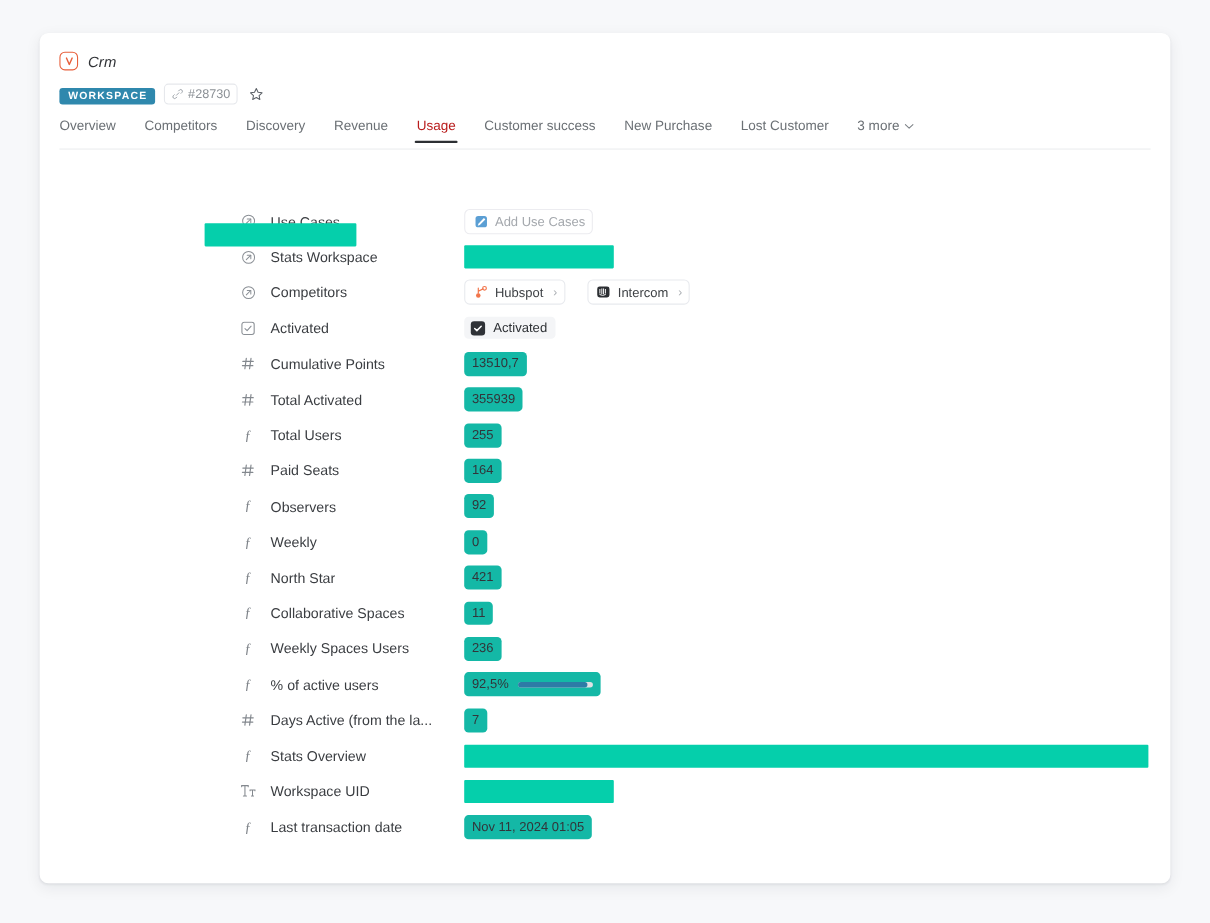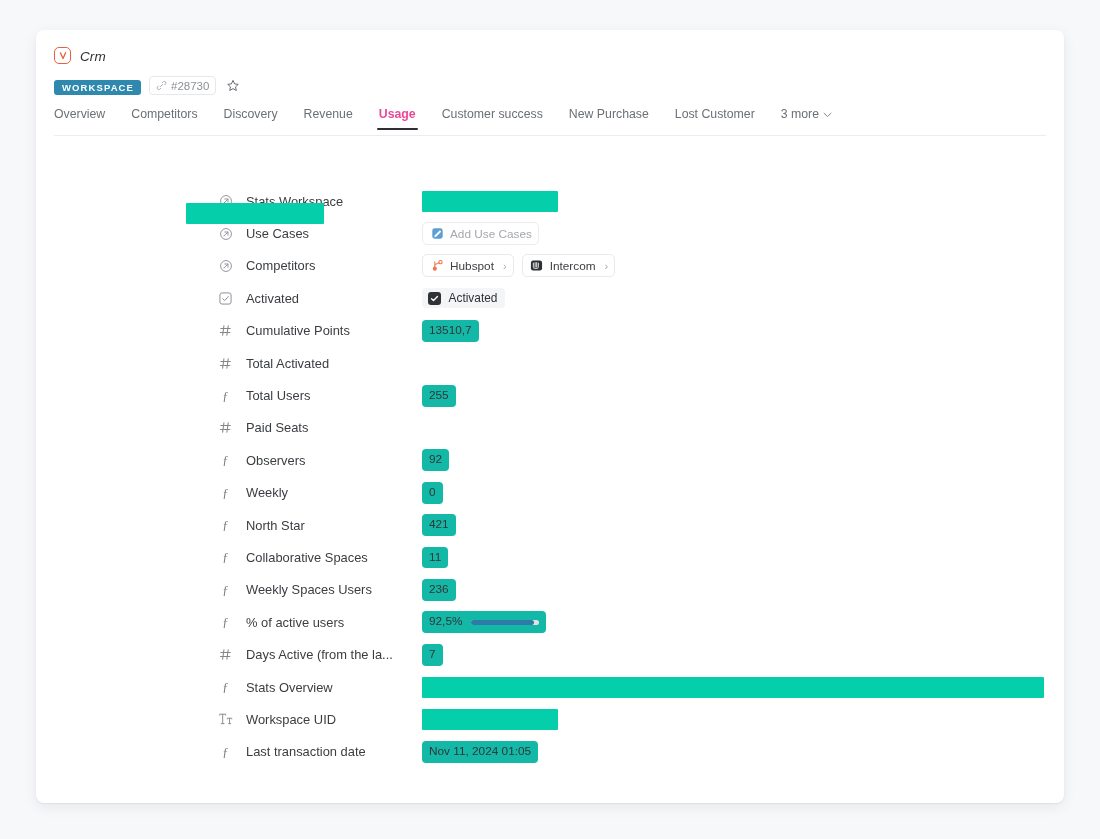--- a/index.html
+++ b/index.html
@@ -59,21 +59,21 @@
     padding: 0 0 0 0;
     height: 28px;
   }
   .tab {
     font-size: 12.3px; color: #6b7075;
     padding: 0 13px 9px 13px;
     position: relative; cursor: pointer; white-space: nowrap;
     line-height: 1;
   }
   .tab:first-child { padding-left: 0; margin-left: 0; }
-  .tab.active { color: #ec4899; font-weight: bold; }
+  .tab.active { color: #b91c1c; font-weight: normal; }
   .tab.active::after {
     content: ""; position: absolute;
     left: 11px; right: 11px; bottom: -1px; height: 2px;
     background: #2c2f33; border-radius: 1px;
   }
   .tab.more { display: flex; align-items: center; gap: 4px; }
 
   
   .body { position: relative; padding: 0 0 0 0; }
 
@@ -102,21 +102,21 @@
     display: inline-flex; align-items: center; gap: 6px;
     border: 1px solid #e8eaee; border-radius: 5px;
     background: #fff;
     padding: 3px 6px 3px 7px; height: 23px;
     font-size: 11.8px; color: #3d4044; cursor: pointer;
   }
   .chip.ghost { border-color: #ececf0; color: #a4a8ad; background:#fff; }
   .chip .caret { color: #a9adb2; font-size: 11px; margin-left: 3px; }
   .chip-icon { width: 14px; height: 14px; display:flex; align-items:center; justify-content:center; flex:none; }
   .chip-icon svg { display:block; }
-  .chips { display: flex; gap: 8px; align-items: flex-end; }
+  .chips { display: flex; gap: 20px; align-items: flex-end; }
 
   .cb-pill {
     display:inline-flex; align-items:center; gap:8px;
     background:#f4f5f7; border-radius:4px; padding:3px 8px 3px 6px;
     font-size:11.9px; color:#2e3135; cursor:pointer;
   }
   .cb-box {
     width:12.5px; height:12.5px; border-radius:3px; background:#2f3237;
     display:flex; align-items:center; justify-content:center; flex:none;
   }
@@ -189,47 +189,47 @@
       <div class="rows" id="rows">
           <div class="row">
             <div class="row-label">
               <span class="row-icon">
                 <svg width="14" height="14" viewBox="0 0 16 16">
                   <circle cx="8" cy="8" r="6.2" fill="none" stroke="#8a8f95" stroke-width="1.05"></circle>
                   <path d="M5.6 10.4 L10.2 5.8" stroke="#8a8f95" stroke-width="1.05" stroke-linecap="round"></path>
                   <path d="M6.6 5.7 L10.3 5.7 L10.3 9.4" fill="none" stroke="#8a8f95" stroke-width="1.05" stroke-linecap="round" stroke-linejoin="round"></path>
                 </svg>
               </span>
-              <span class="row-name">Stats Workspace</span>
-            </div>
-            <div class="row-value">
-              <span class="redact" style="width: 136px; background: rgb(5, 207, 171);"></span>
-            </div>
-          </div>
-          <div class="row">
-            <div class="row-label">
-              <span class="row-icon">
-                <svg width="14" height="14" viewBox="0 0 16 16">
-                  <circle cx="8" cy="8" r="6.2" fill="none" stroke="#8a8f95" stroke-width="1.05"></circle>
-                  <path d="M5.6 10.4 L10.2 5.8" stroke="#8a8f95" stroke-width="1.05" stroke-linecap="round"></path>
-                  <path d="M6.6 5.7 L10.3 5.7 L10.3 9.4" fill="none" stroke="#8a8f95" stroke-width="1.05" stroke-linecap="round" stroke-linejoin="round"></path>
-                </svg>
-              </span>
               <span class="row-name">Use Cases</span>
             </div>
             <div class="row-value">
               <span class="chip ghost">
                 <span class="chip-icon">
                   <svg width="13" height="13" viewBox="0 0 14 14">
                     <rect x="1.4" y="1.4" width="11.2" height="11.2" rx="2.6" fill="#5b9fd4"></rect>
                     <path d="M9.6 3.5 L4.2 9 L3.6 11 L5.6 10.4 L11 5 Z" fill="#ffffff"></path>
                   </svg>
                 </span>
                 <span>Add Use Cases</span>
               </span>
+            </div>
+          </div>
+          <div class="row">
+            <div class="row-label">
+              <span class="row-icon">
+                <svg width="14" height="14" viewBox="0 0 16 16">
+                  <circle cx="8" cy="8" r="6.2" fill="none" stroke="#8a8f95" stroke-width="1.05"></circle>
+                  <path d="M5.6 10.4 L10.2 5.8" stroke="#8a8f95" stroke-width="1.05" stroke-linecap="round"></path>
+                  <path d="M6.6 5.7 L10.3 5.7 L10.3 9.4" fill="none" stroke="#8a8f95" stroke-width="1.05" stroke-linecap="round" stroke-linejoin="round"></path>
+                </svg>
+              </span>
+              <span class="row-name">Stats Workspace</span>
+            </div>
+            <div class="row-value">
+              <span class="redact" style="width: 136px; background: rgb(5, 207, 171);"></span>
             </div>
           </div>
           <div class="row">
             <div class="row-label">
               <span class="row-icon">
                 <svg width="14" height="14" viewBox="0 0 16 16">
                   <circle cx="8" cy="8" r="6.2" fill="none" stroke="#8a8f95" stroke-width="1.05"></circle>
                   <path d="M5.6 10.4 L10.2 5.8" stroke="#8a8f95" stroke-width="1.05" stroke-linecap="round"></path>
                   <path d="M6.6 5.7 L10.3 5.7 L10.3 9.4" fill="none" stroke="#8a8f95" stroke-width="1.05" stroke-linecap="round" stroke-linejoin="round"></path>
                 </svg>
@@ -299,38 +299,44 @@
           </div>
           <div class="row">
             <div class="row-label">
               <span class="row-icon">
                 <svg width="13" height="13" viewBox="0 0 14 14">
                   <path d="M5.3 1.9 L3.9 12.1 M9.9 1.9 L8.5 12.1 M1.9 4.9 L12.1 4.9 M1.5 9.1 L11.7 9.1" stroke="#83888e" stroke-width="1.15" stroke-linecap="round"></path>
                 </svg>
               </span>
               <span class="row-name">Total Activated</span>
             </div>
+            <div class="row-value">
+              <span class="val-pill">355939</span>
+            </div>
           </div>
           <div class="row">
             <div class="row-label">
               <span class="row-icon glyph">ƒ</span>
               <span class="row-name">Total Users</span>
             </div>
             <div class="row-value">
               <span class="val-pill">255</span>
             </div>
           </div>
           <div class="row">
             <div class="row-label">
               <span class="row-icon">
                 <svg width="13" height="13" viewBox="0 0 14 14">
                   <path d="M5.3 1.9 L3.9 12.1 M9.9 1.9 L8.5 12.1 M1.9 4.9 L12.1 4.9 M1.5 9.1 L11.7 9.1" stroke="#83888e" stroke-width="1.15" stroke-linecap="round"></path>
                 </svg>
               </span>
               <span class="row-name">Paid Seats</span>
+            </div>
+            <div class="row-value">
+              <span class="val-pill">164</span>
             </div>
           </div>
           <div class="row">
             <div class="row-label">
               <span class="row-icon glyph">ƒ</span>
               <span class="row-name">Observers</span>
             </div>
             <div class="row-value">
               <span class="val-pill">92</span>
             </div>

